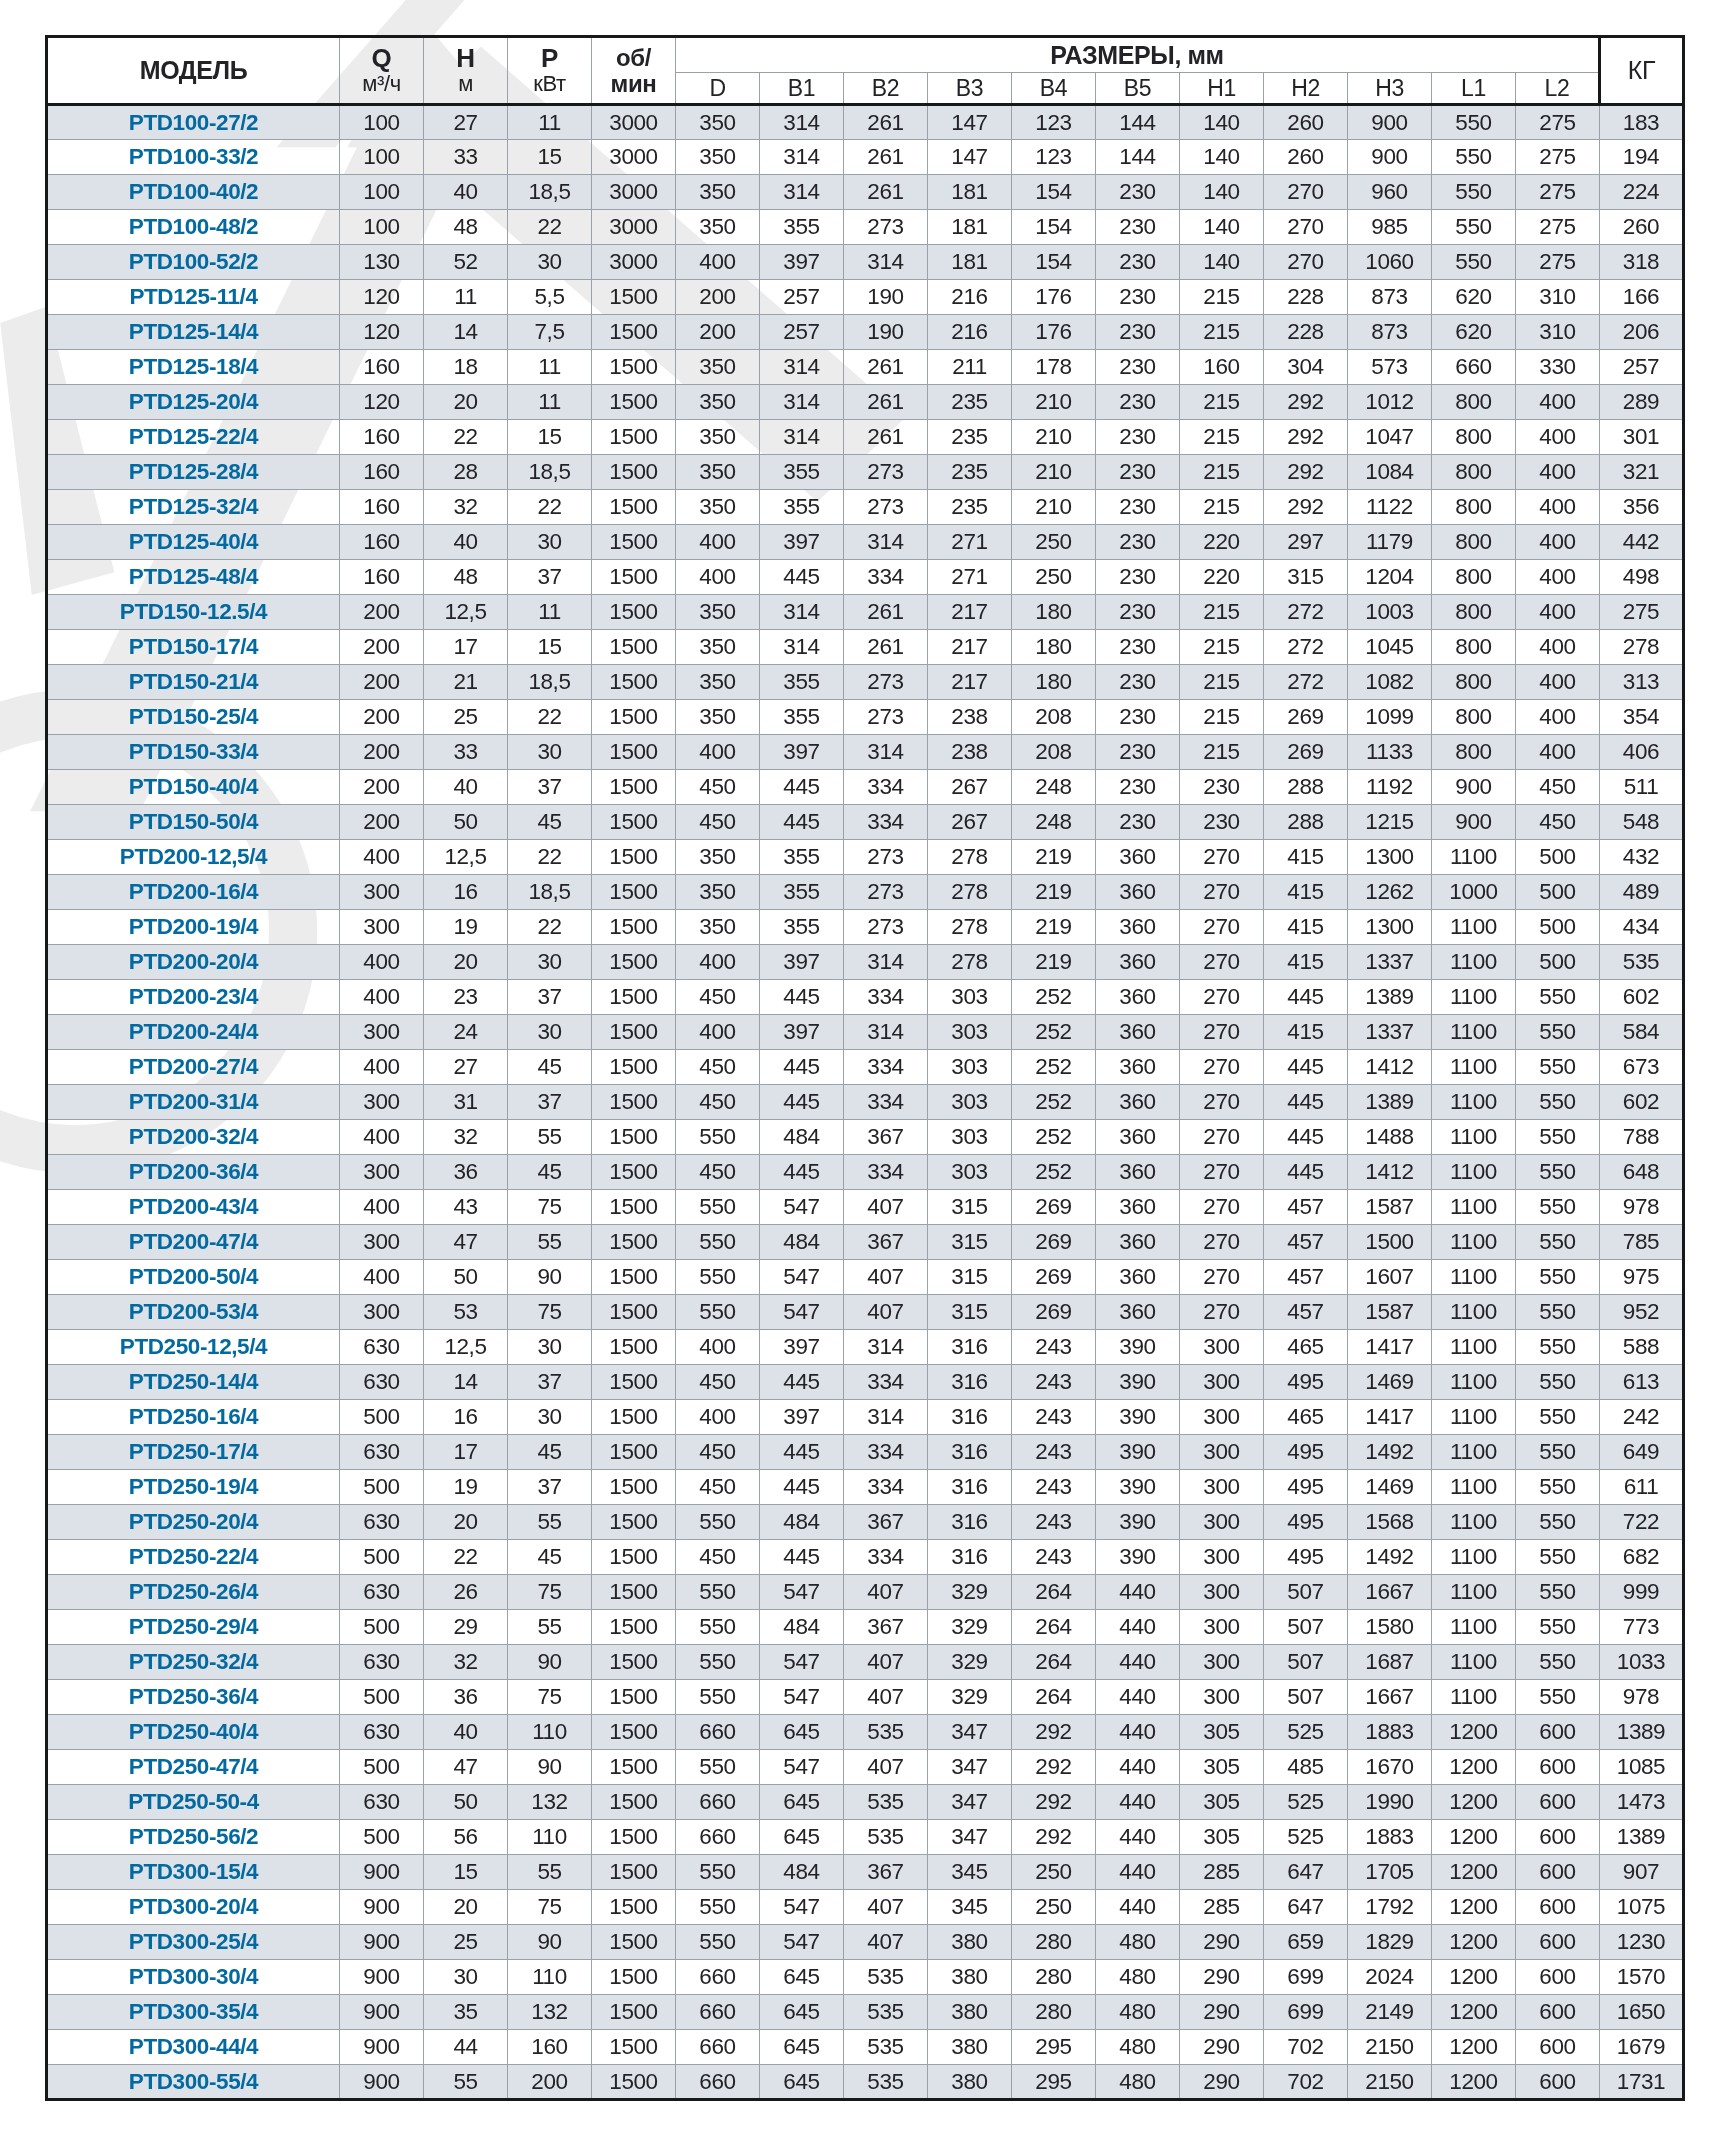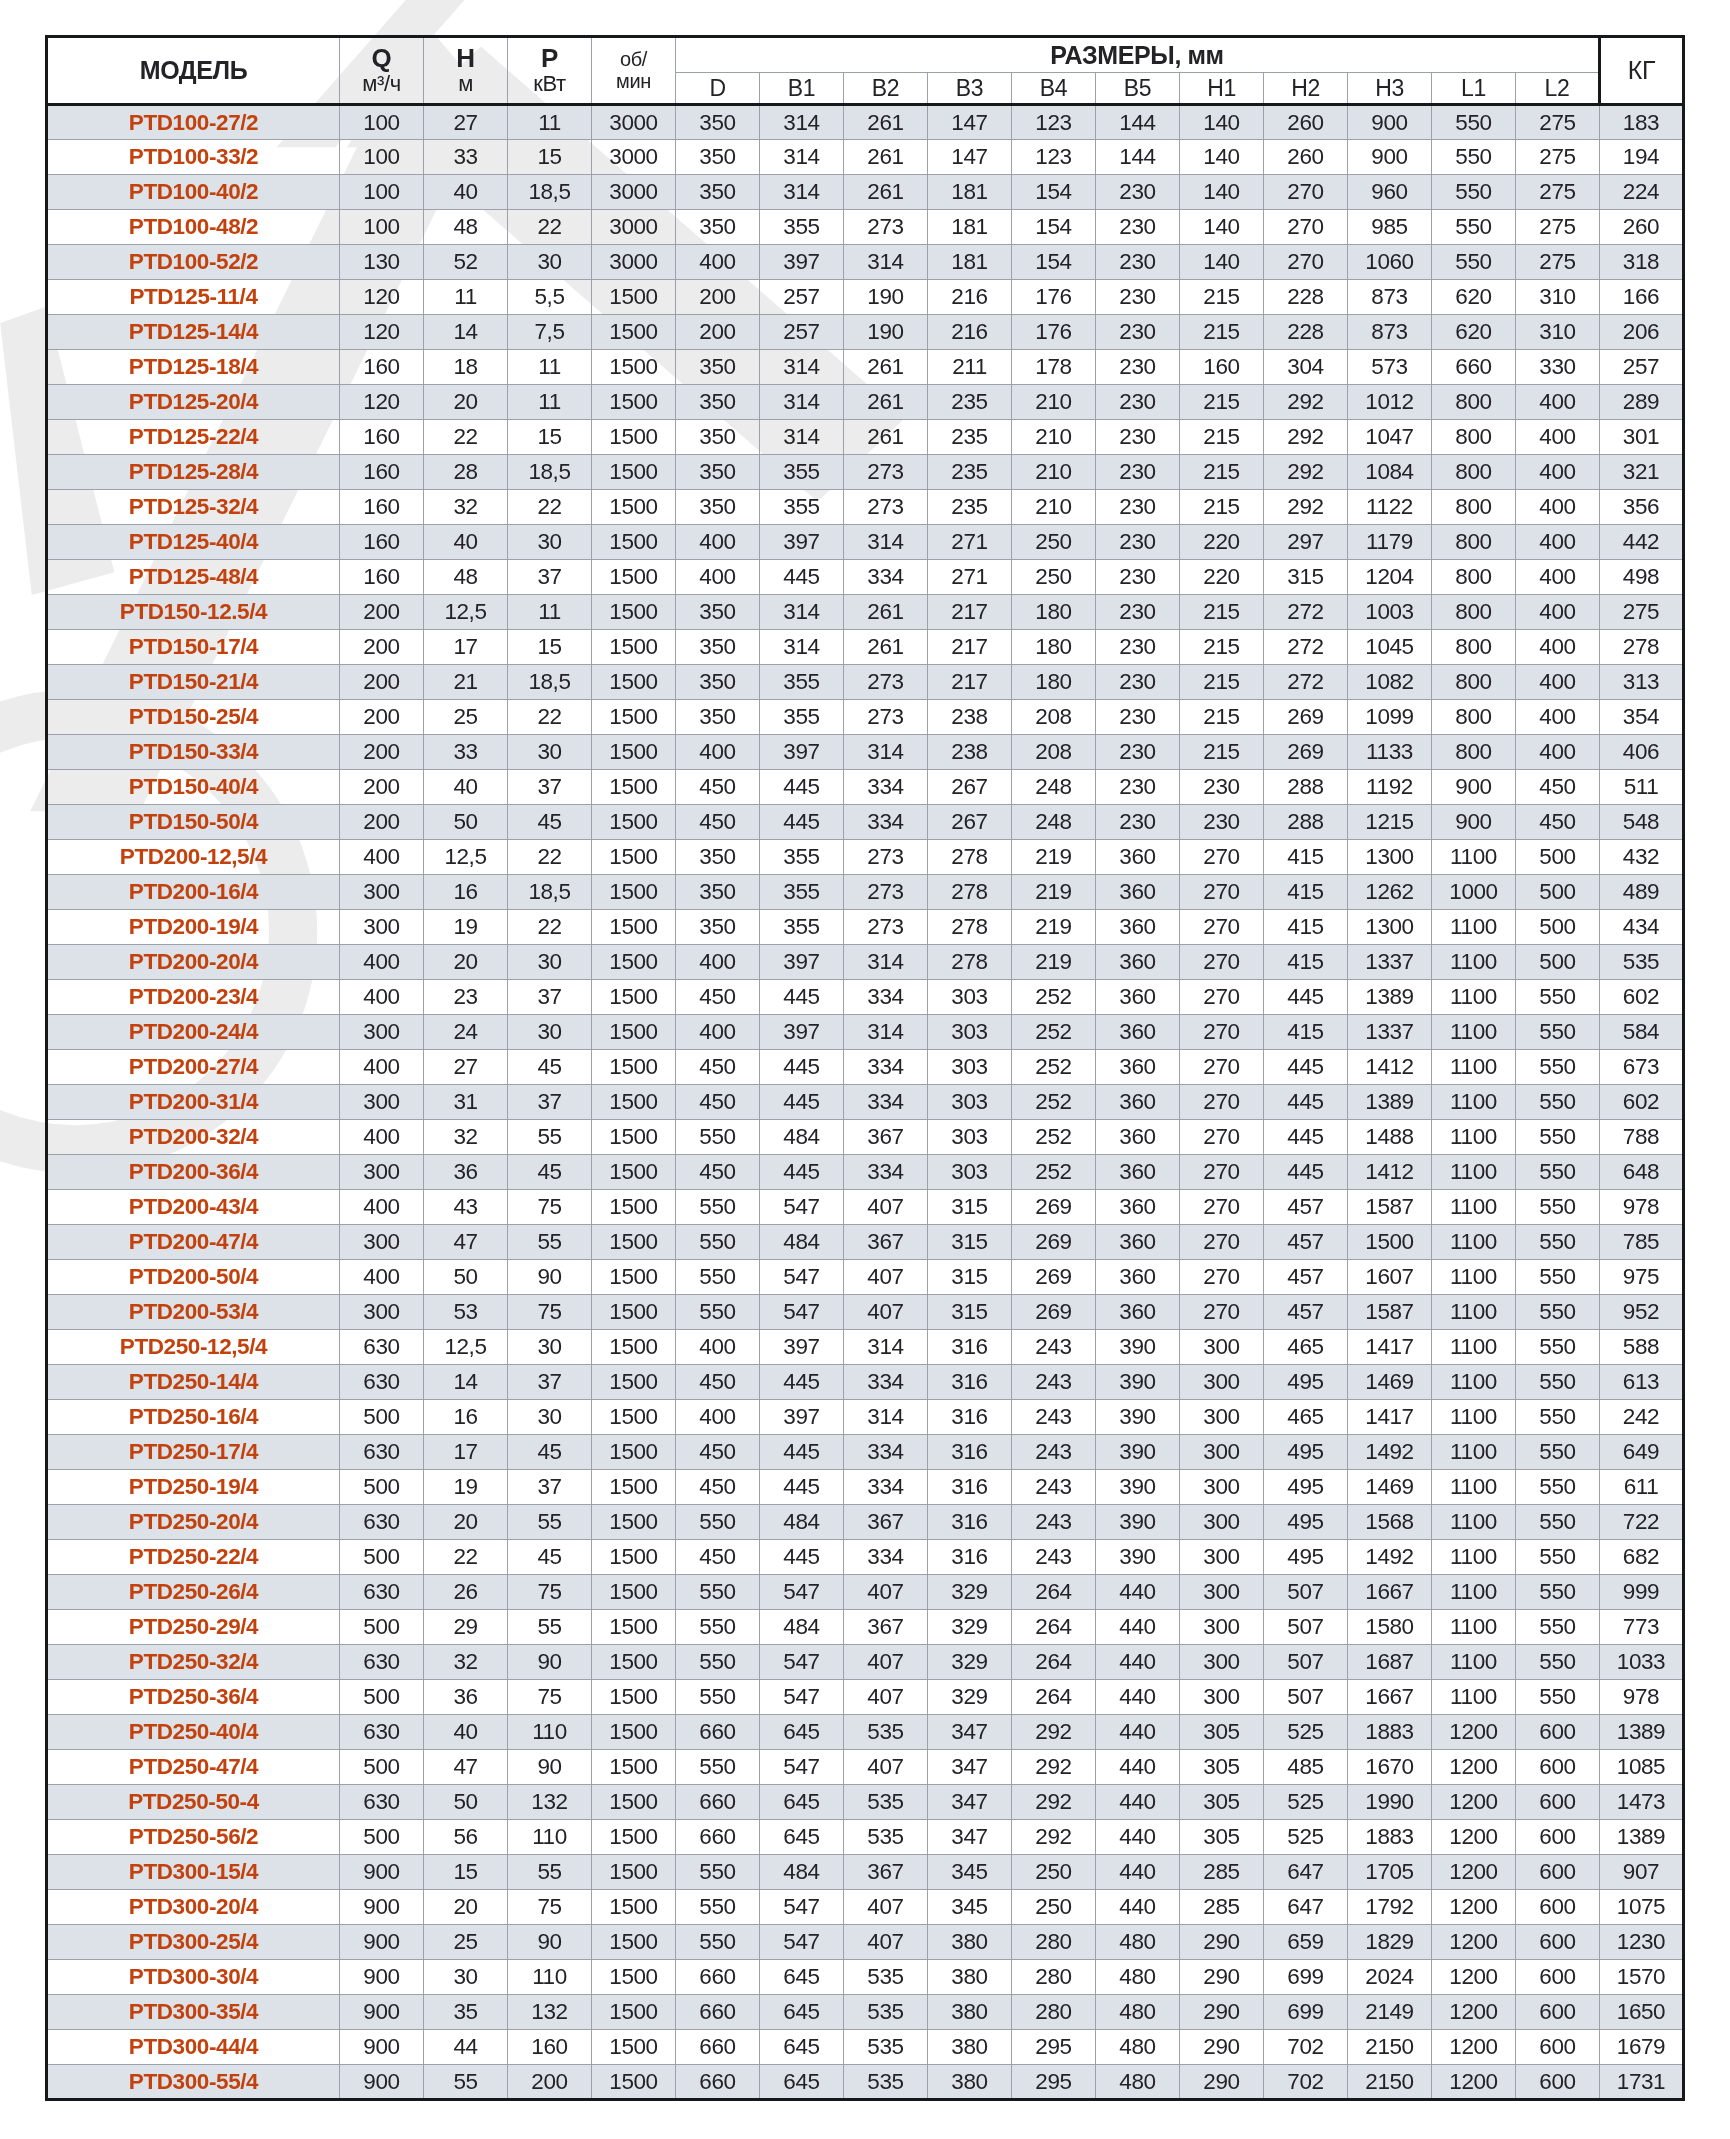--- a/index.html
+++ b/index.html
@@ -19,25 +19,25 @@
     color:#232327; letter-spacing:-0.4px; overflow:hidden; white-space:nowrap;
   }
   thead th { background:transparent; }
   .hdr-bottom { border-bottom:3.8px solid #17181a !important; }
   .kg-left { border-left:3px solid #17181a !important; }
   .row-a th { height:36px; }
   .row-b th { height:32px; font-size:23px; font-weight:normal; }
   .model-head { font-size:25px; font-weight:bold; }
   .sym { font-size:26px; font-weight:bold; line-height:1.05; display:block; }
   .unit { font-size:22px; font-weight:normal; line-height:1.1; display:block; }
-  .unit-bold { font-size:20px; font-weight:normal; line-height:1.08; display:block; }
+  .unit-bold { font-size:24px; font-weight:bold; line-height:1.08; display:block; }
   .dims-head { font-size:25px; font-weight:bold; }
   .kg-head { font-size:25px; font-weight:normal; }
   tbody td { height:35px; font-size:22.5px; }
-  tbody td.model-cell { font-weight:bold; font-size:22.5px; color:#c2410c; }
+  tbody td.model-cell { font-weight:bold; font-size:22.5px; color:#0369a1; }
   tr.shaded td { background:#dde2e9; }
   tr.plain td { background:transparent; }
 </style>
 </head>
 <body>
 
 <svg class="watermark" width="1731" height="2140" viewBox="0 0 2304 2849">
   <g fill="#ececec">
     <polygon points="368,196 540,0 618,0 446,196"></polygon>
     <polygon points="462,196 540,62 620,154 583,196"></polygon>

